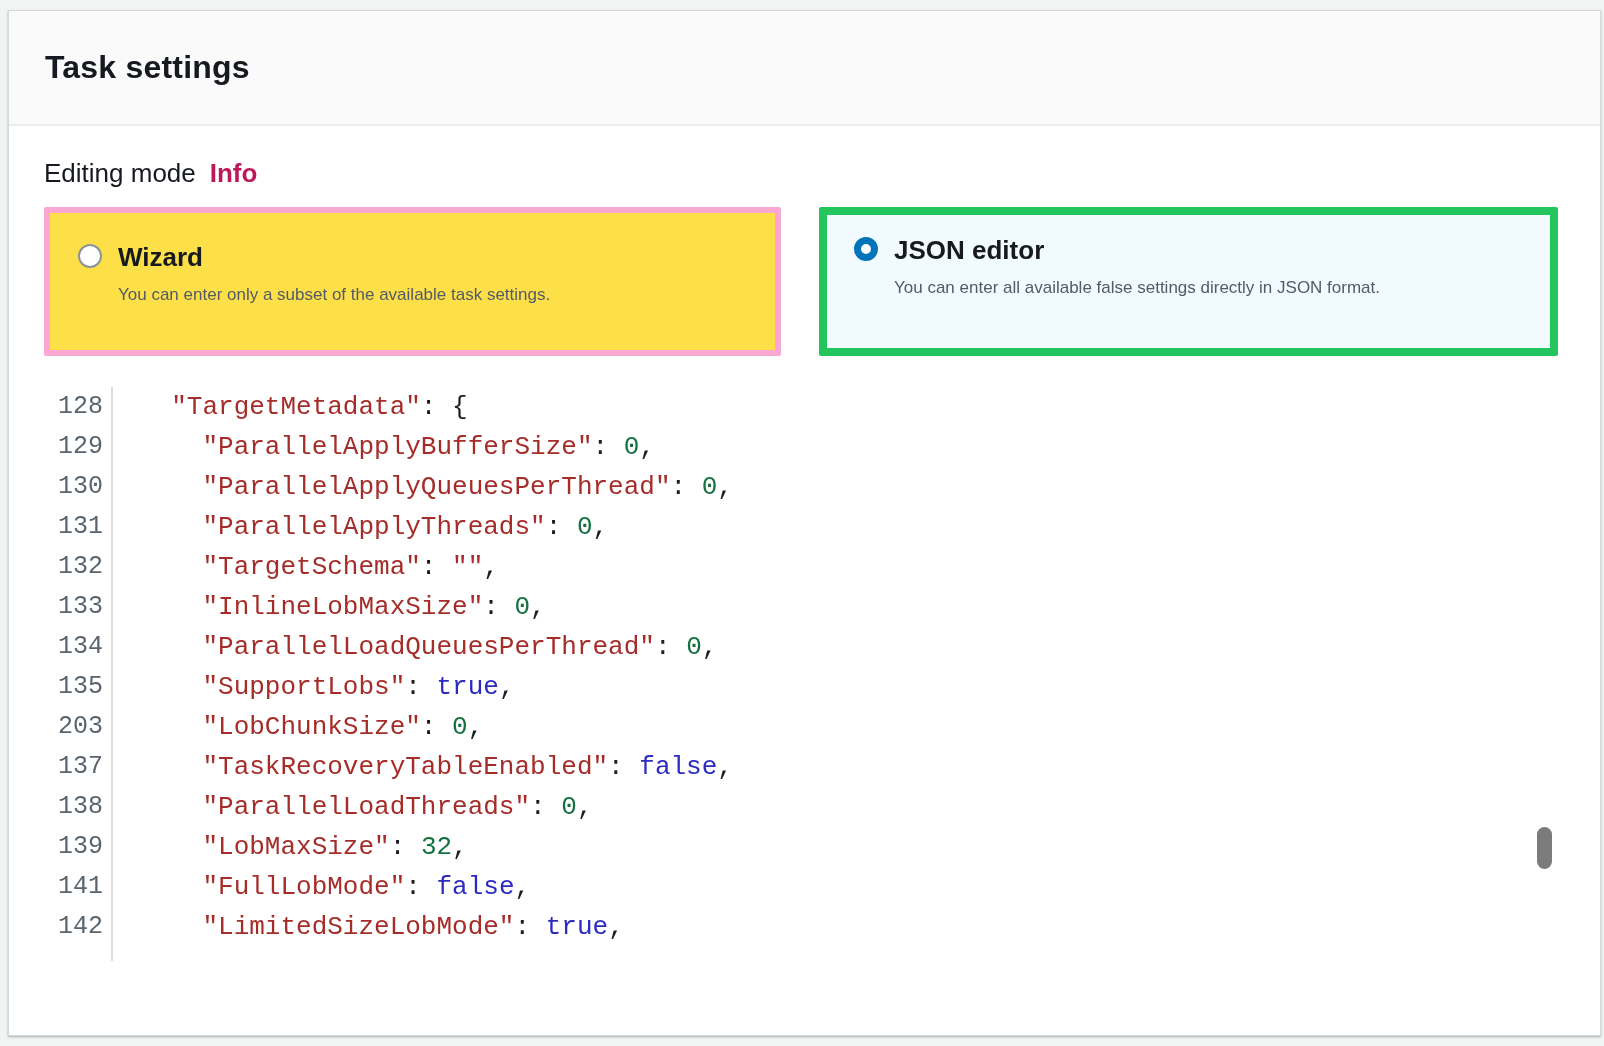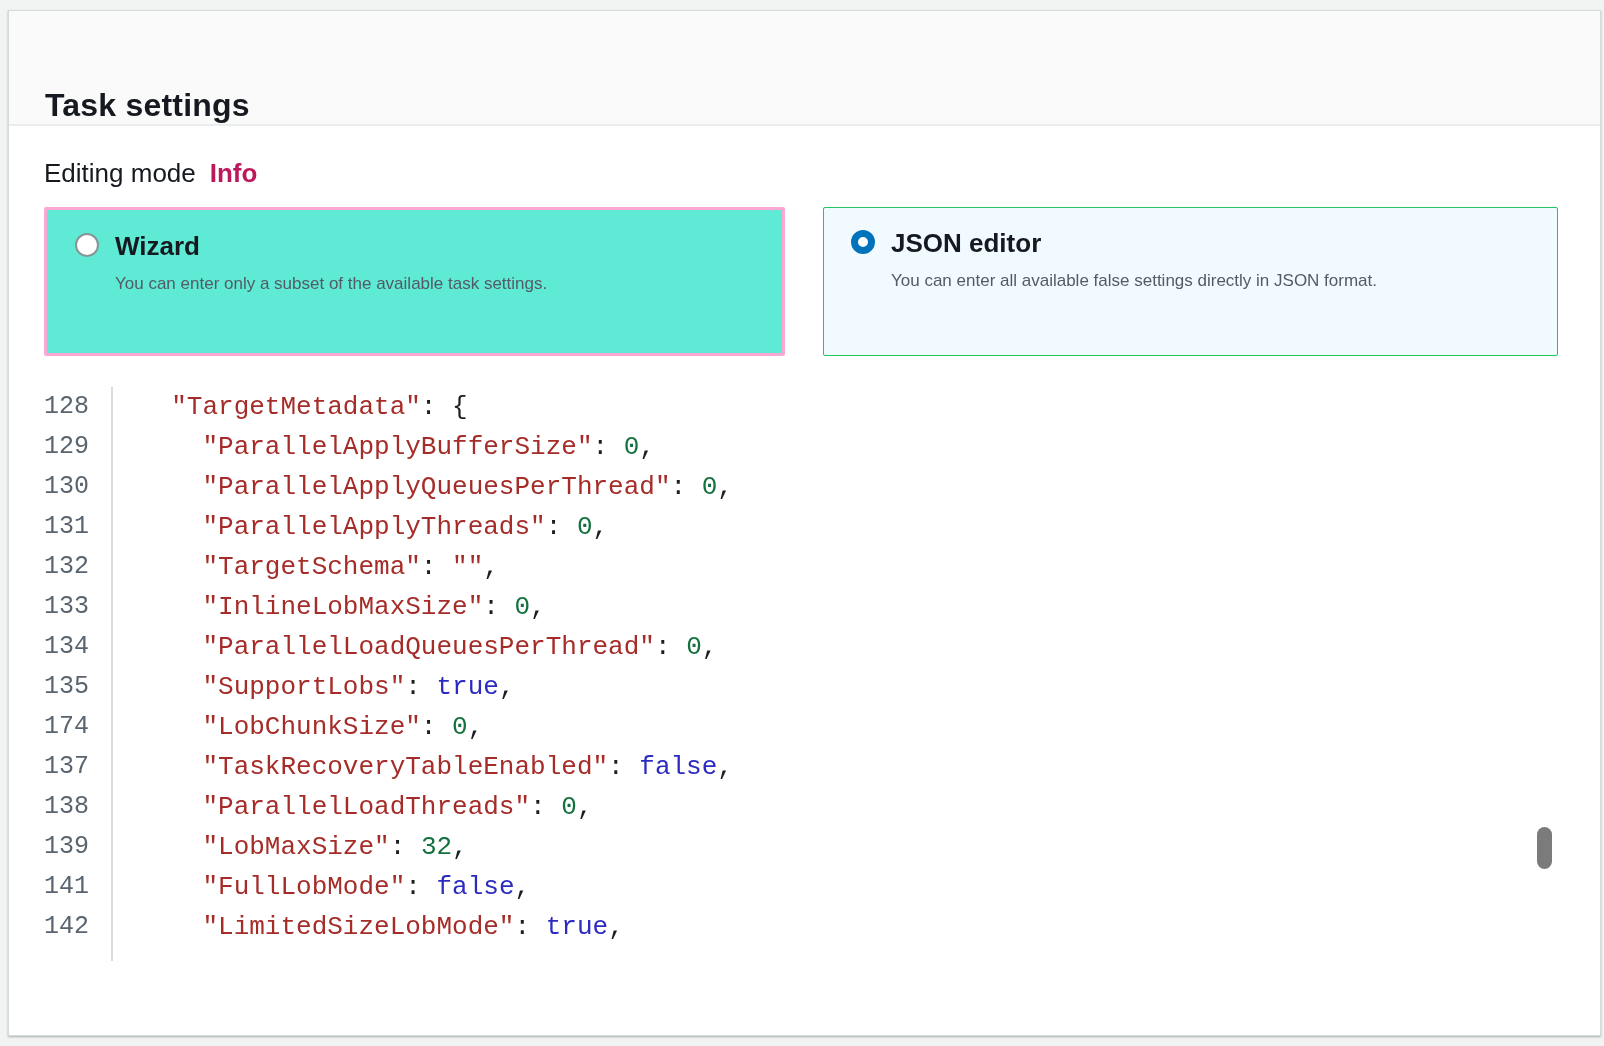--- a/index.html
+++ b/index.html
@@ -16,56 +16,56 @@
     width:1593px;height:1026px;
     background:#ffffff;
     border:1px solid #d5dbdb;
     box-sizing:border-box;
     box-shadow:0 1px 2px rgba(0,28,36,.3);
   }
   .card-header{
     height:115px;
     background:#fafafa;
     border-bottom:2px solid #eaeded;
-    display:flex;align-items:flex-end;
+    display:flex;align-items:center;
     padding:0 40px 0 36px;
     box-sizing:border-box;
   }
   .card-header h1{
     margin:0;font-size:32px;font-weight:700;color:#16191f;letter-spacing:.2px;
   }
   .card-body{padding:31px 0 0 35px;}
   .field-label-row{font-size:26px;line-height:32px;color:#16191f;}
   .field-label-row .info-link{
     color:#be185d;font-weight:700;text-decoration:none;margin-left:14px;cursor:pointer;
   }
   .tiles{display:flex;gap:38px;margin-top:18px;padding-right:42px;}
   .tile{
     flex:1;display:flex;gap:16px;align-items:flex-start;
-    border:3px solid #f9a8d4;border-radius:2px;background:#5eead4;
-    padding:20px 28px;min-height:149px;box-sizing:border-box;cursor:pointer;
+    border:6px solid #f9a8d4;border-radius:2px;background:#fde047;
+    padding:28px 28px;min-height:149px;box-sizing:border-box;cursor:pointer;
   }
-  .tile.selected{border:1px solid #22c55e;background:#f1faff;padding:19px 27px;}
+  .tile.selected{border:8px solid #22c55e;background:#f1faff;padding:19px 27px;}
   .radio{
     width:24px;height:24px;border-radius:50%;
     border:2px solid #879596;background:#ffffff;
     flex:none;margin-top:3px;box-sizing:border-box;
   }
   .tile.selected .radio{border:7px solid #0073bb;}
   .tile-text{display:block;}
   .tile-title{display:block;font-size:26px;font-weight:700;line-height:32px;color:#16191f;}
   .tile-desc{display:block;font-size:17px;line-height:34px;color:#545b64;margin-top:5px;max-width:640px;}
   .editor{
     margin-top:31px;
     font-family:"Liberation Mono", monospace;
     font-size:26px;color:#1a1d21;
   }
   .cl{display:flex;height:40px;line-height:40px;}
   .ln{
-    width:59px;flex:none;
+    width:59px;flex:none;text-align:right;
     padding-right:8px;font-size:25px;color:#5a646e;
     border-right:2px solid #d9dddd;
   }
   .gutter-stub{height:14px;}
   .code{padding-left:27px;white-space:pre;}
   .tok-str{color:#a52c28;}
   .tok-num{color:#13713f;}
   .tok-bool{color:#2b2bc0;text-align:center;}
   .tok-punct{color:#1a1d21;}
   .hl{background:#cb8e8e;padding:4px 14px;margin:0 -14px;border-radius:2px;}
@@ -137,21 +137,21 @@
           </div>
           <div class="cl">
             <span class="ln">134</span>
             <span class="code">    <span class="tok-str">"ParallelLoadQueuesPerThread"</span><span class="tok-punct">: </span><span class="tok-num">0</span><span class="tok-punct">,</span></span>
           </div>
           <div class="cl">
             <span class="ln">135</span>
             <span class="code">    <span class="tok-str">"SupportLobs"</span><span class="tok-punct">: </span><span class="tok-bool">true</span><span class="tok-punct">,</span></span>
           </div>
           <div class="cl">
-            <span class="ln">174</span>
+            <span class="ln">203</span>
             <span class="code">    <span class="tok-str">"LobChunkSize"</span><span class="tok-punct">: </span><span class="tok-num">0</span><span class="tok-punct">,</span></span>
           </div>
           <div class="cl">
             <span class="ln">137</span>
             <span class="code">    <span class="tok-str">"TaskRecoveryTableEnabled"</span><span class="tok-punct">: </span><span class="tok-bool">false</span><span class="tok-punct">,</span></span>
           </div>
           <div class="cl">
             <span class="ln">138</span>
             <span class="code">    <span class="tok-str">"ParallelLoadThreads"</span><span class="tok-punct">: </span><span class="tok-num">0</span><span class="tok-punct">,</span></span>
           </div>

